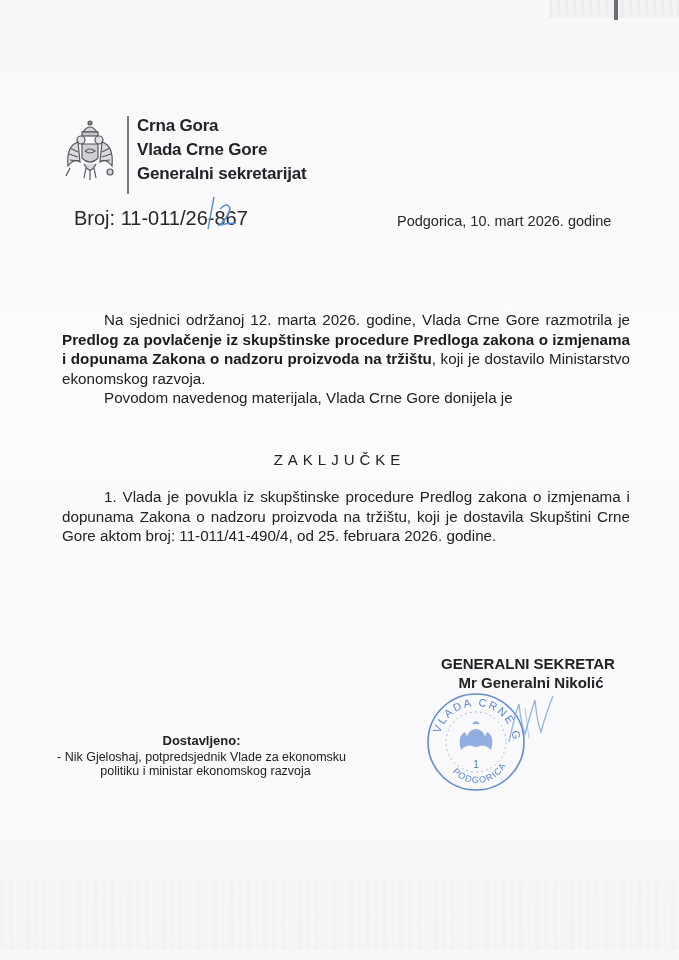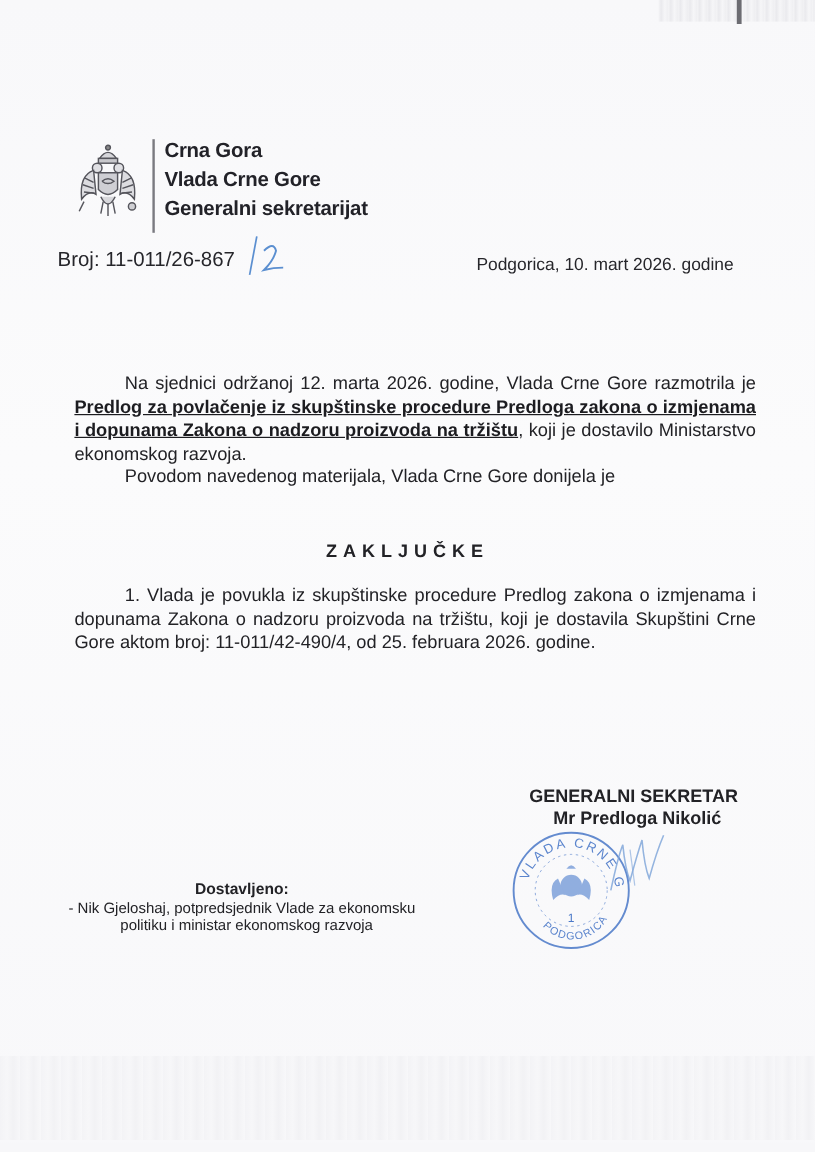--- a/index.html
+++ b/index.html
@@ -68,22 +68,22 @@
       font-weight: bold;
       color: #222228;
       line-height: 24px;
       letter-spacing: -0.2px;
       white-space: nowrap;
     }
 
     
     .ref-row {
       position: absolute;
-      left: 48px; top: 207px;
-      font-size: 17px;
+      left: 74px; top: 207px;
+      font-size: 20px;
       color: #26262b;
       white-space: nowrap;
     }
     .ref-handwritten {
       position: absolute;
       left: 198px; top: 193px;
       width: 50px; height: 40px;
     }
     .place-date {
       position: absolute;
@@ -101,29 +101,29 @@
       font-size: 15.2px;
       line-height: 19.5px;
       color: #222226;
       text-align: justify;
     }
     .body-block p {
       margin: 0;
       text-indent: 42px;
     }
     .intro { top: 310px; }
-    .intro b { font-weight: bold; color: #1c1c20; text-decoration: underline; }
+    .intro b { font-weight: bold; color: #1c1c20; }
 
     .conclusion-heading {
       position: absolute;
       left: 0; top: 451px;
       width: 679px;
       text-align: center;
       font-size: 15px;
-      font-weight: bold;
+      font-weight: normal;
       letter-spacing: 5px;
       color: #222226;
     }
     .conclusions { top: 487px; }
 
     
     .signature {
       position: absolute;
       left: 418px; top: 654px;
       width: 220px;
@@ -220,26 +220,26 @@
   <div class="place-date">Podgorica, 10. mart 2026. godine</div>
 
   <div class="body-block intro">
     <p><span>Na sjednici održanoj 12. marta 2026. godine, Vlada Crne Gore razmotrila je </span><b>Predlog za povlačenje iz skupštinske procedure Predloga zakona o izmjenama i dopunama Zakona o nadzoru proizvoda na tržištu</b><span>, koji je dostavilo Ministarstvo ekonomskog razvoja.</span></p>
     <p>Povodom navedenog materijala, Vlada Crne Gore donijela je</p>
   </div>
 
   <div class="conclusion-heading">ZAKLJUČKE</div>
 
   <div class="body-block conclusions">
-    <p>1. Vlada je povukla iz skupštinske procedure Predlog zakona o izmjenama i dopunama Zakona o nadzoru proizvoda na tržištu, koji je dostavila Skupštini Crne Gore aktom broj: 11-011/42-490/4, od 25. februara 2026. godine.</p>
+    <p>1. Vlada je povukla iz skupštinske procedure Predlog zakona o izmjenama i dopunama Zakona o nadzoru proizvoda na tržištu, koji je dostavila Skupštini Crne Gore aktom broj: 11-011/41-490/4, od 25. februara 2026. godine.</p>
   </div>
 
   <div class="signature">
     <div class="sig-title">GENERALNI SEKRETAR</div>
-    <div class="sig-name">Mr Predloga Nikolić</div>
+    <div class="sig-name">Mr Generalni Nikolić</div>
   </div>
 
   <svg class="stamp" viewBox="0 0 110 105">
     <defs>
       <path id="ringTop" d="M 18 55 A 37 37 0 0 1 92 55"></path>
       <path id="ringBottom" d="M 24 70 A 33 33 0 0 0 88 70"></path>
     </defs>
     <g fill="none" stroke="#4a78c8" opacity="0.85">
       <circle cx="55" cy="54" r="48" stroke-width="1.6"></circle>
       <circle cx="55" cy="54" r="30" stroke-width="0.6" stroke-dasharray="2 3"></circle>

